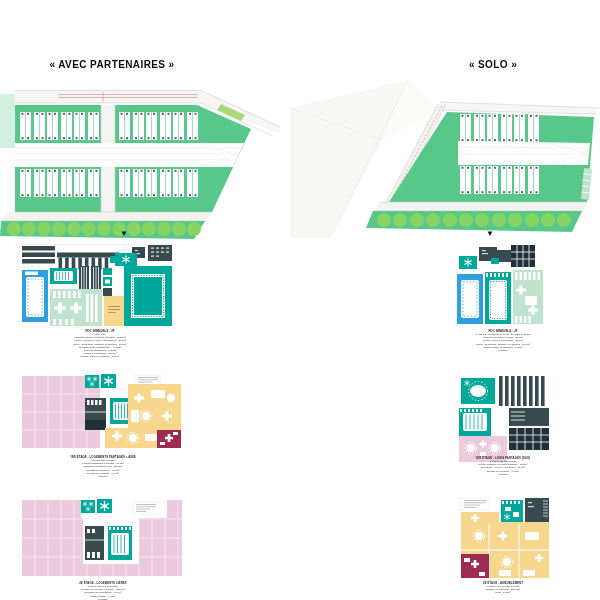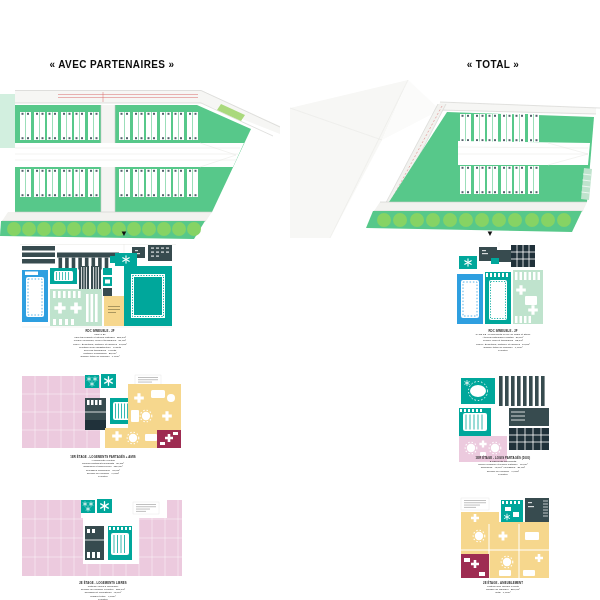--- a/index.html
+++ b/index.html
@@ -68,21 +68,21 @@
       </g>
       <path id="sym-plus" fill="#fff" d="M-1.3,-4 h2.6 v2.7 h2.7 v2.6 h-2.7 v2.7 h-2.6 v-2.7 h-2.7 v-2.6 h2.7 z"></path>
       <g id="sym-rtable">
           <circle r="4.2" fill="#fff"></circle>
         <circle r="5.8" fill="none" stroke="#fff" stroke-width="1.1" stroke-dasharray="1.4 2"></circle>
         </g>
     </defs>
   </svg>
 
   <div class="col-title" style="left:12px">« AVEC PARTENAIRES »</div>
-  <div class="col-title" style="left:393px">« TOTAL »</div>
+  <div class="col-title" style="left:393px">« SOLO »</div>
 
   <svg class="abs" style="left:0;top:44px" width="280" height="152" viewBox="0 0 280 152">
     <rect x="0" y="6" width="15" height="54" class="f-mintstrip"></rect>
     <g>
       <rect x="15" y="2" width="186" height="13" fill="#f6f6f4"></rect>
       <polygon points="201,2 280,38 280,46 201,15" fill="#f6f6f4"></polygon>
       <line x1="15" y1="2.5" x2="201" y2="2.5" class="s-road"></line>
       <line x1="15" y1="15" x2="201" y2="15" class="s-road"></line>
       <line x1="201" y1="2.5" x2="280" y2="39" class="s-road"></line>
       <line x1="201" y1="15" x2="273" y2="48" class="s-road"></line>

